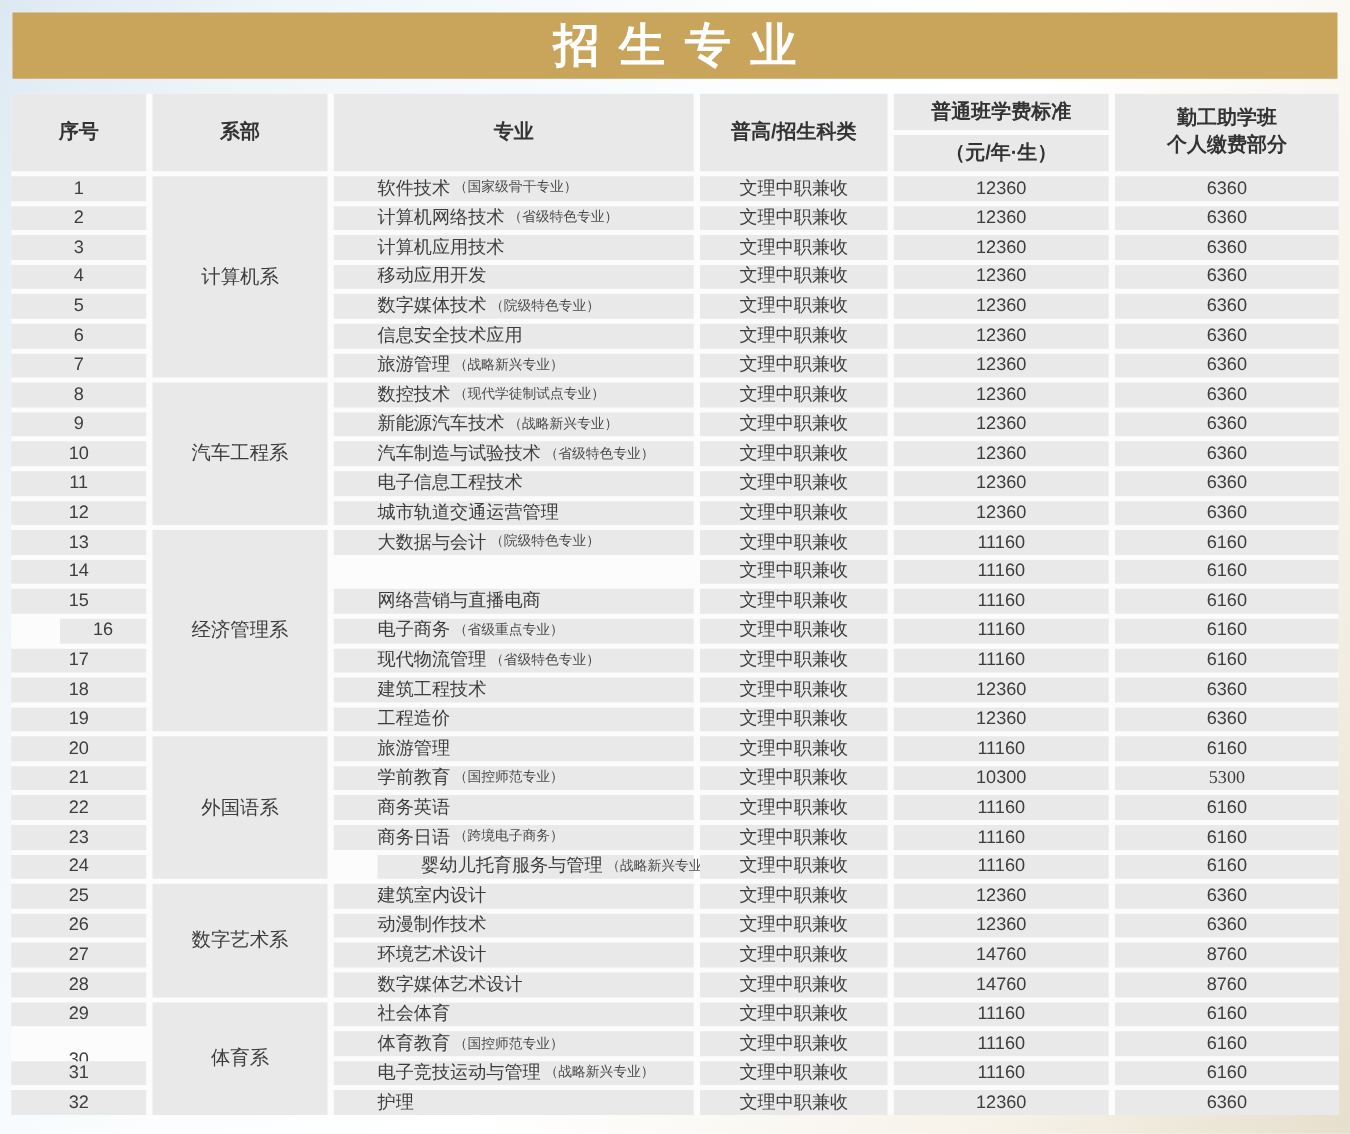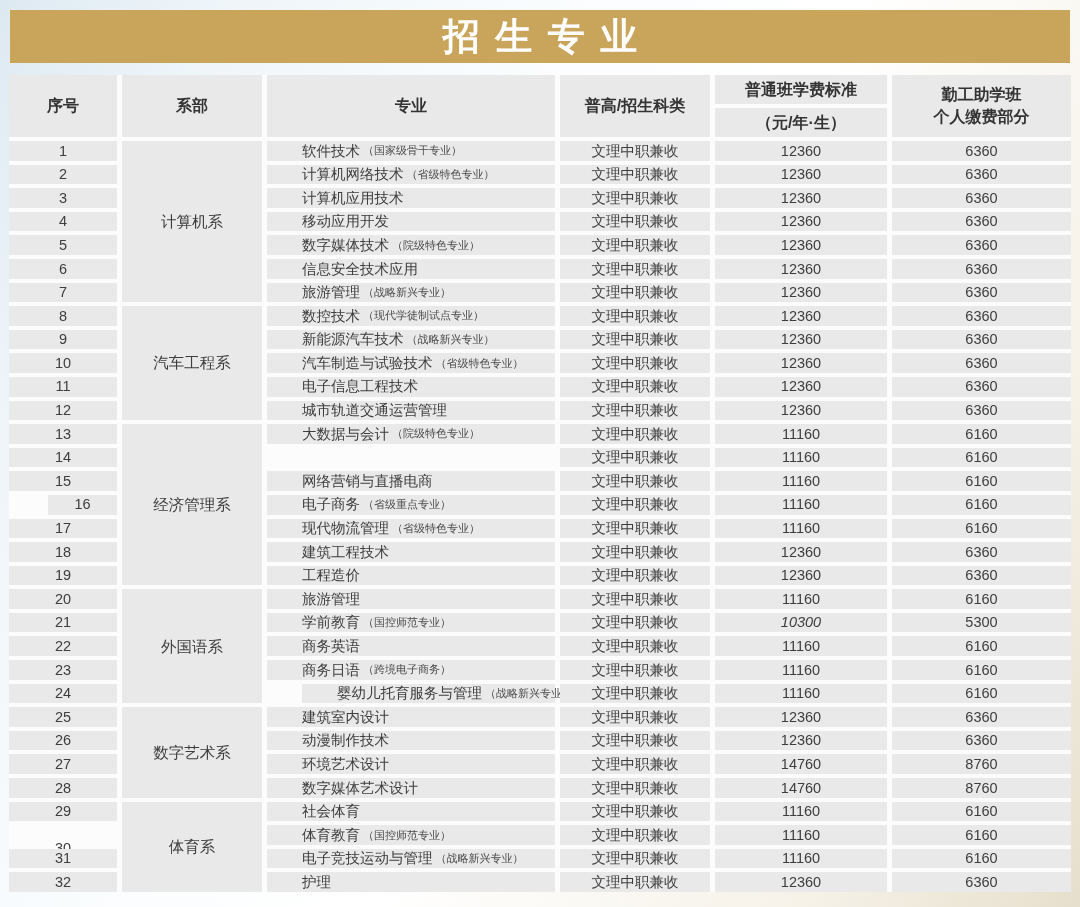--- a/index.html
+++ b/index.html
@@ -210,22 +210,22 @@
       </div>
       <div class="cell" style="grid-area: 22 / 4;">文理中职兼收</div>
       <div class="cell" style="grid-area: 22 / 5;">11160</div>
       <div class="cell" style="grid-area: 22 / 6;">6160</div>
       <div class="cell" style="grid-area: 23 / 1;">21</div>
       <div class="cell major" style="grid-area: 23 / 3;">
         <span>学前教育</span>
         <span class="major-note">（国控师范专业）</span>
       </div>
       <div class="cell" style="grid-area: 23 / 4;">文理中职兼收</div>
-      <div class="cell" style="grid-area: 23 / 5; font-style: italic;">10300</div>
-      <div class="cell" style="grid-area: 23 / 6;">5300</div>
+      <div class="cell" style="grid-area: 23 / 5;">10300</div>
+      <div class="cell" style="grid-area: 23 / 6; font-family: Liberation Serif, serif;">5300</div>
       <div class="cell" style="grid-area: 24 / 1;">22</div>
       <div class="cell major" style="grid-area: 24 / 3;">
         <span>商务英语</span>
       </div>
       <div class="cell" style="grid-area: 24 / 4;">文理中职兼收</div>
       <div class="cell" style="grid-area: 24 / 5;">11160</div>
       <div class="cell" style="grid-area: 24 / 6;">6160</div>
       <div class="cell" style="grid-area: 25 / 1;">23</div>
       <div class="cell major" style="grid-area: 25 / 3;">
         <span>商务日语</span>

